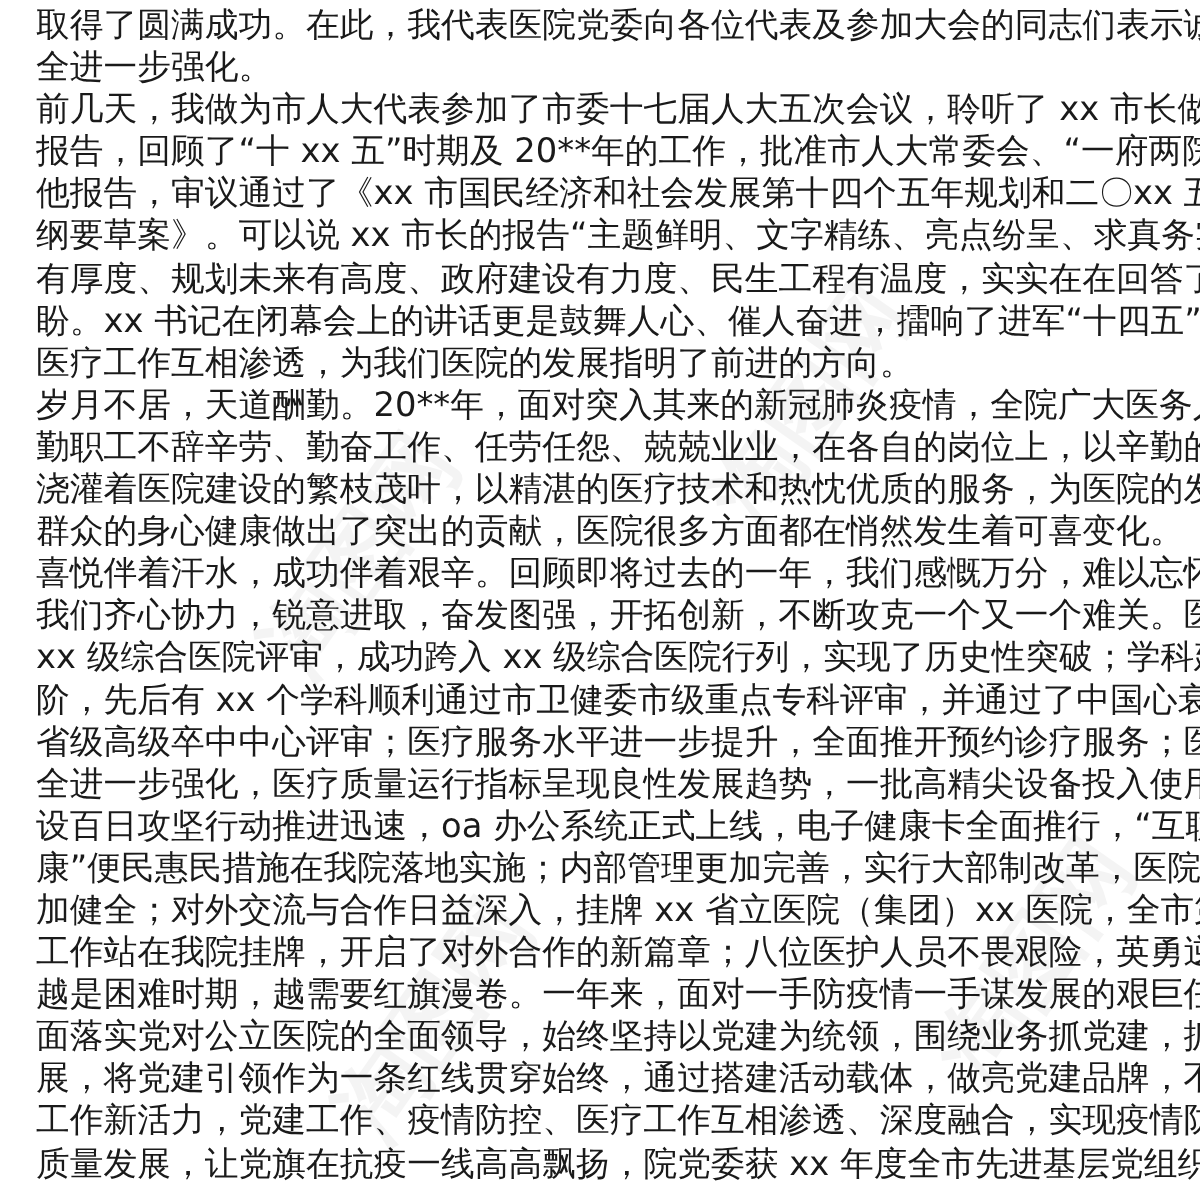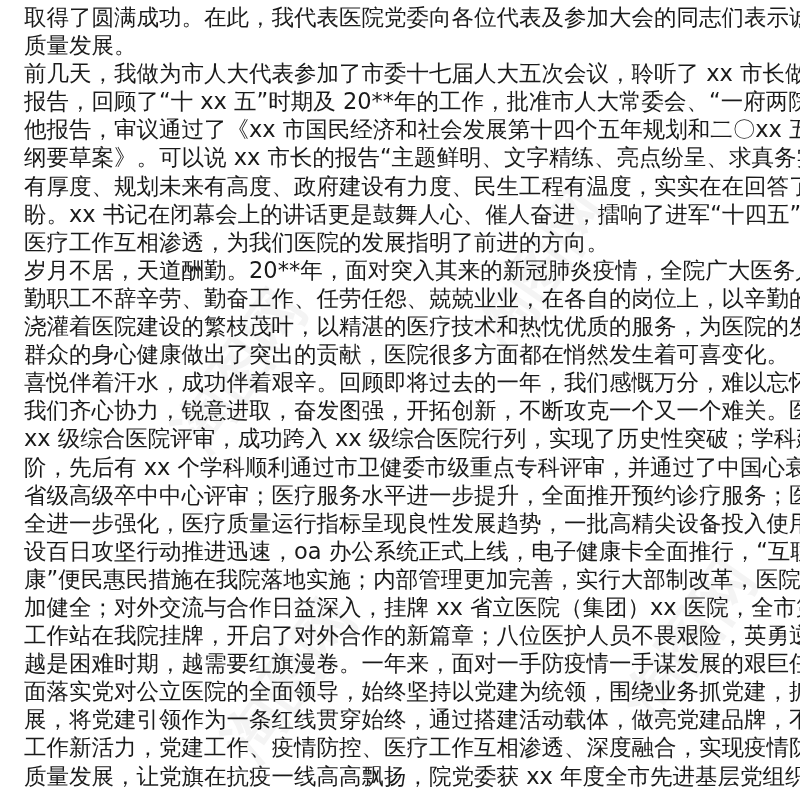--- a/index.html
+++ b/index.html
@@ -45,21 +45,21 @@
     font-family: "DejaVu Sans", sans-serif;
   }
 </style>
 </head>
 <body>
 
 <div class="page">
 
   <div>
     <div class="line">取得了圆满成功。在此，我代表医院党委向各位代表及参加大会的同志们表示诚挚的敬意和</div>
-    <div class="line last-of-para">质量发展。</div>
+    <div class="line last-of-para">全进一步强化。</div>
   </div>
 
   <div>
     <div class="line">前几天，我做为市人大代表参加了市委十七届人大五次会议，聆听了 xx 市长做的政府工作</div>
     <div class="line">报告，回顾了“十 xx 五”时期及 20**年的工作，批准市人大常委会、“一府两院”工作报告和其</div>
     <div class="line">他报告，审议通过了《xx 市国民经济和社会发展第十四个五年规划和二〇xx 五年远景目标</div>
     <div class="line">纲要草案》。可以说 xx 市长的报告“主题鲜明、文字精练、亮点纷呈、求真务实”，回顾总结</div>
     <div class="line">有厚度、规划未来有高度、政府建设有力度、民生工程有温度，实实在在回答了百姓所思所</div>
     <div class="line">盼。xx 书记在闭幕会上的讲话更是鼓舞人心、催人奋进，擂响了进军“十四五”的战鼓，对 xx</div>
     <div class="line last-of-para">医疗工作互相渗透，为我们医院的发展指明了前进的方向。</div>

